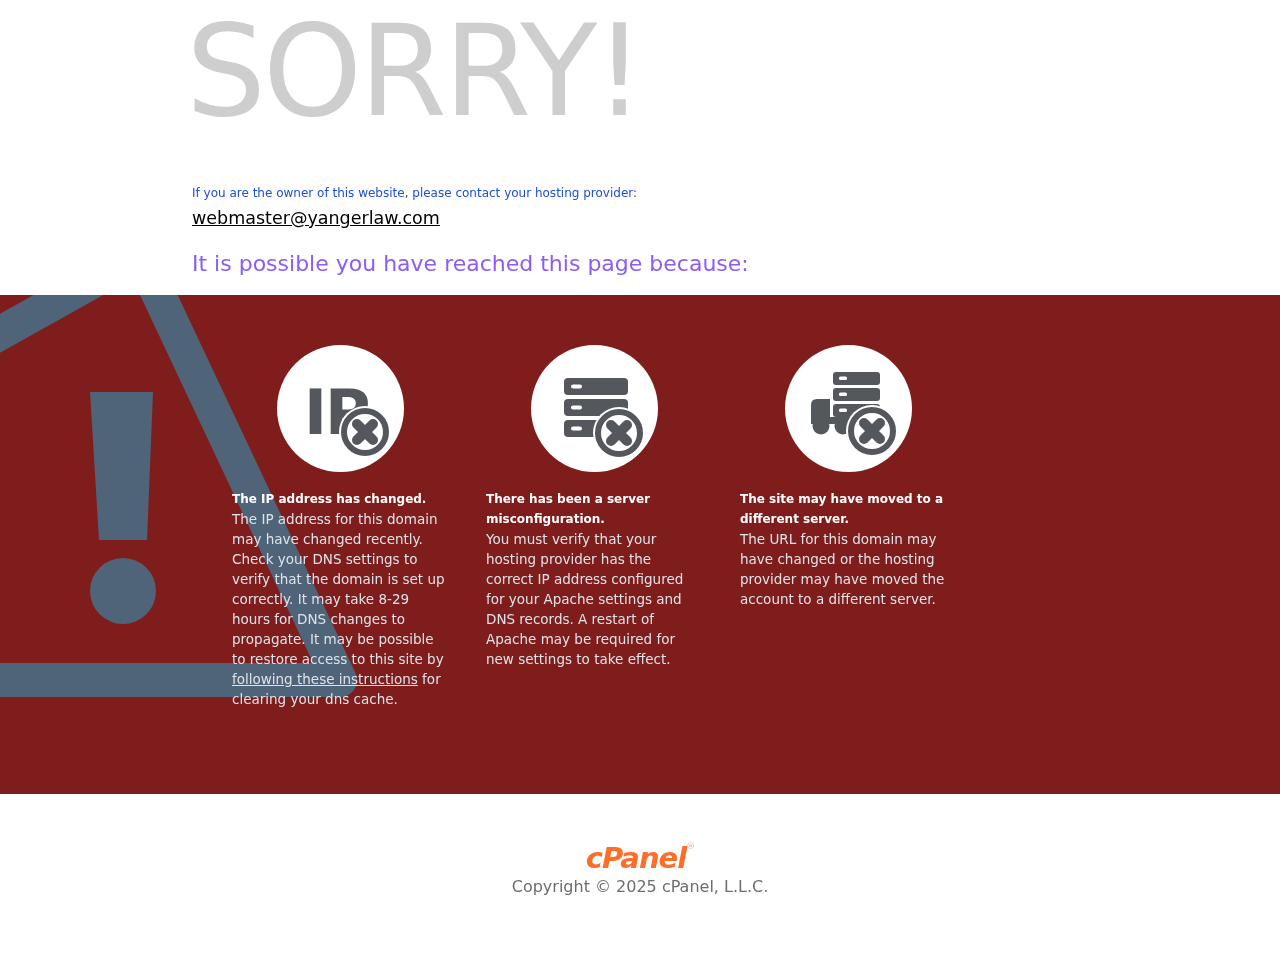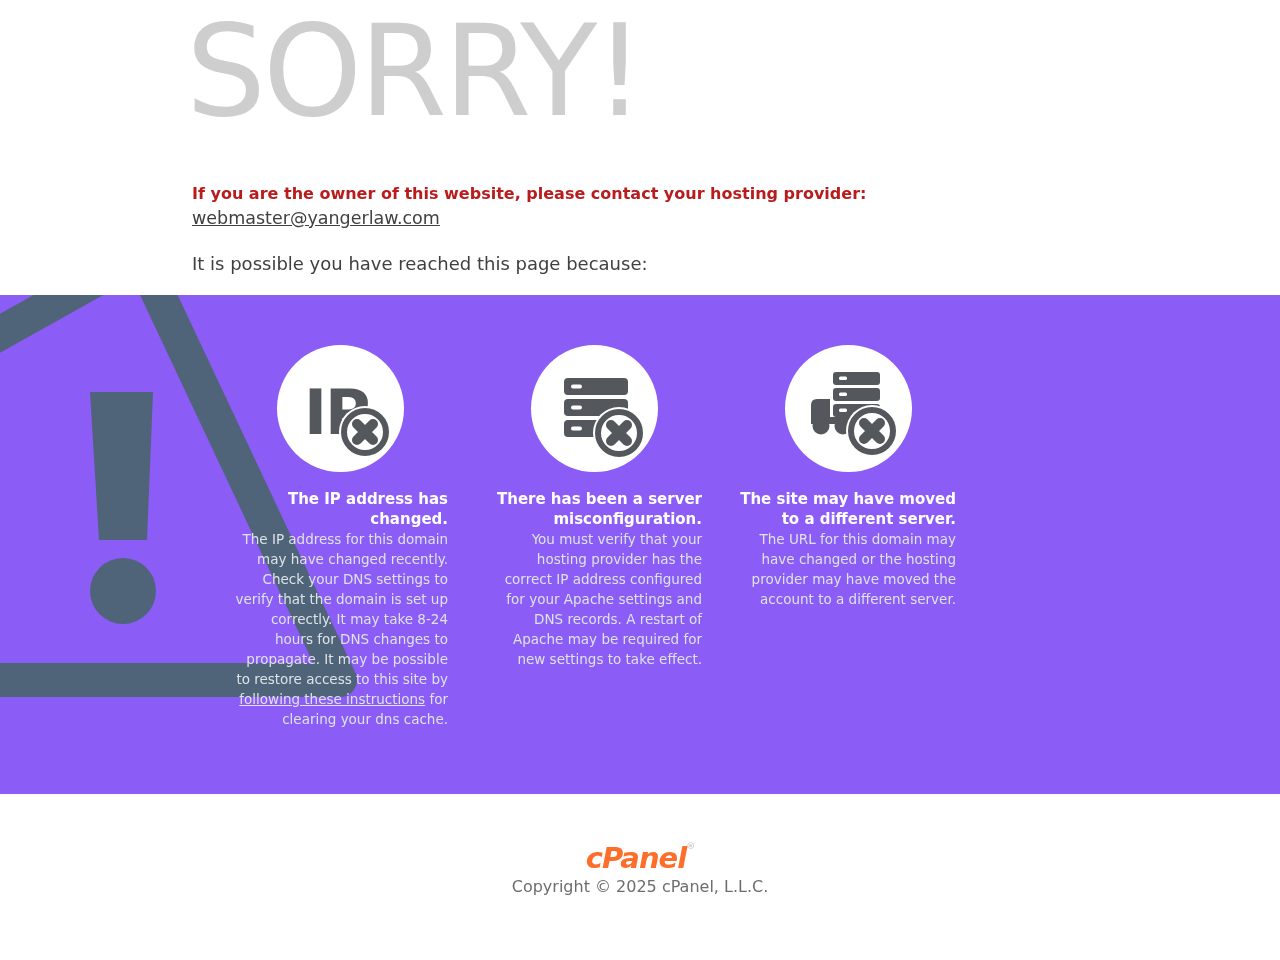--- a/index.html
+++ b/index.html
@@ -15,51 +15,50 @@
   .sorry-heading {
     position: absolute; left: 186px; top: 6px;
     font-size: 126px; line-height: 1.05;
     font-weight: 400;
     color: #cecece;
     letter-spacing: -3px;
     white-space: nowrap;
   }
   .owner-notice {
     position: absolute; left: 192px; top: 181px;
-    font-size: 16px; line-height: 25px; color: #b91c1c; font-weight: bold;
+    font-size: 12px; line-height: 25px; color: #1d4ed8;
   }
   .email-link {
     position: absolute; left: 192px; top: 206px;
     font-size: 17.5px; line-height: 25px;
-    color: #404040; text-decoration: underline; cursor: pointer;
+    color: #000000; text-decoration: underline; cursor: pointer;
   }
   .reason-intro {
     position: absolute; left: 192px; top: 251px;
-    font-size: 18px; line-height: 25px; color: #404040;
+    font-size: 22px; line-height: 25px; color: #8b5cf6;
   }
   
   .band {
     position: absolute; left: 0; top: 295px;
     width: 1280px; height: 499px;
-    background: #8b5cf6;
+    background: #7f1d1d;
     overflow: hidden;
-    text-align: right;
   }
   .watermark { position: absolute; left: 0; top: 0; }
   .reason-col { position: absolute; top: 50px; width: 216px; }
   .col-1 { left: 232px; }
   .col-2 { left: 486px; }
   .col-3 { left: 740px; }
   .icon-circle {
     width: 127px; height: 127px; border-radius: 50%;
     background: #ffffff; margin: 0 auto;
   }
   .reason-title {
     margin-top: 17px;
-    font-size: 15px; font-weight: bold; line-height: 20px;
+    font-size: 12px; font-weight: bold; line-height: 20px;
     color: #ffffff;
   }
   .reason-body {
     font-size: 13.5px; line-height: 20px;
     color: #dde3e9;
   }
   .reason-body a {
     color: #dde3e9; cursor: pointer;
   }
   
@@ -101,21 +100,21 @@
   <div class="reason-col col-1">
     <div class="icon-circle">
       <svg width="127" height="127" viewBox="0 0 127 127">
         <text x="27" y="89" font-size="62" font-weight="bold" letter-spacing="-2" font-family="DejaVu Sans, Liberation Sans, sans-serif" fill="#54585c">IP</text>
         <circle cx="88" cy="87" r="26" fill="#ffffff"></circle>
         <circle cx="88" cy="87" r="21" fill="#ffffff" stroke="#54585c" stroke-width="6"></circle>
         <path d="M80 79 L96 95 M96 79 L80 95" stroke="#54585c" stroke-width="10" stroke-linecap="round" fill="none"></path>
       </svg>
     </div>
     <h3 class="reason-title">The IP address has changed.</h3>
-    <p class="reason-body"><span>The IP address for this domain may have changed recently. Check your DNS settings to verify that the domain is set up correctly. It may take 8-24 hours for DNS changes to propagate. It may be possible to restore access to this site by </span><a href="#">following these instructions</a><span> for clearing your dns cache.</span></p>
+    <p class="reason-body"><span>The IP address for this domain may have changed recently. Check your DNS settings to verify that the domain is set up correctly. It may take 8-29 hours for DNS changes to propagate. It may be possible to restore access to this site by </span><a href="#">following these instructions</a><span> for clearing your dns cache.</span></p>
   </div>
 
   <div class="reason-col col-3">
     <div class="icon-circle">
       <svg width="127" height="127" viewBox="0 0 127 127">
         <g fill="#54585c">
           <rect x="48" y="27" width="47" height="13" rx="3"></rect>
           <rect x="48" y="43" width="47" height="13" rx="3"></rect>
           <rect x="48" y="59" width="47" height="13" rx="3"></rect>
           <rect x="40" y="72" width="55" height="7" rx="2"></rect>

